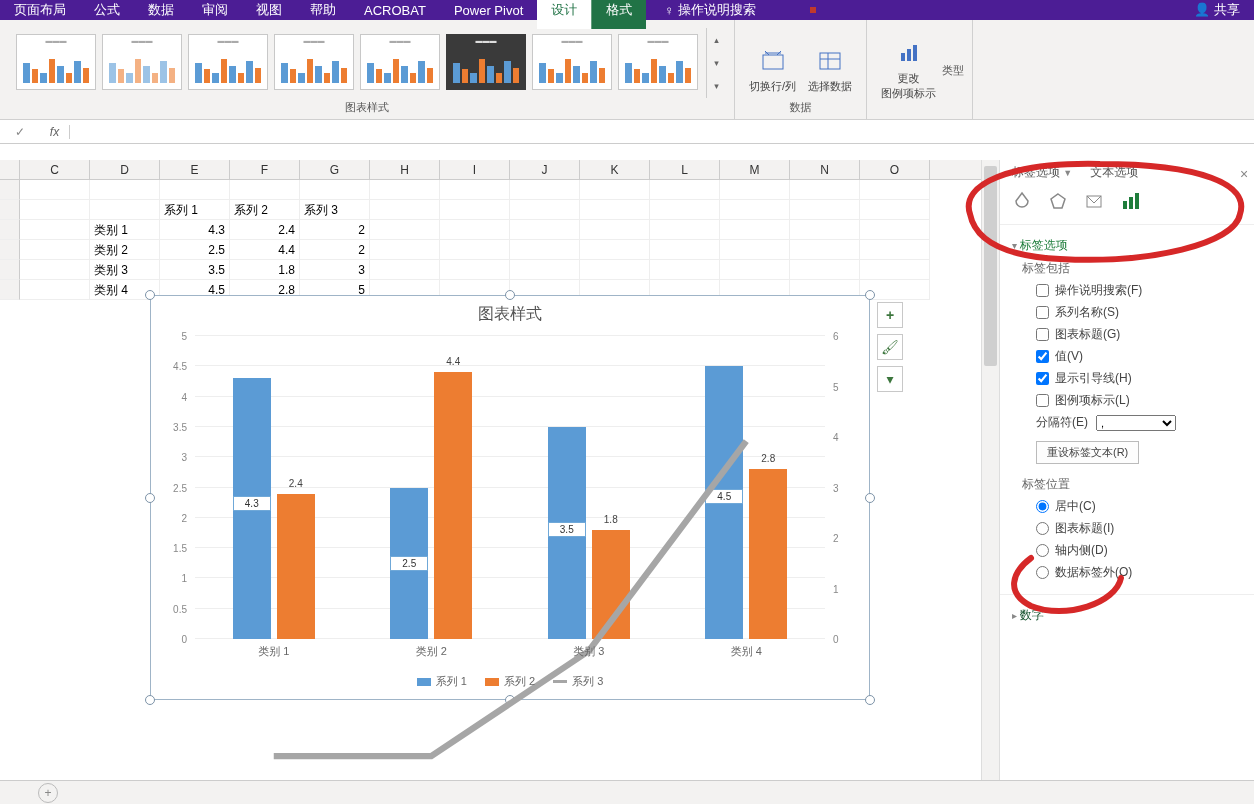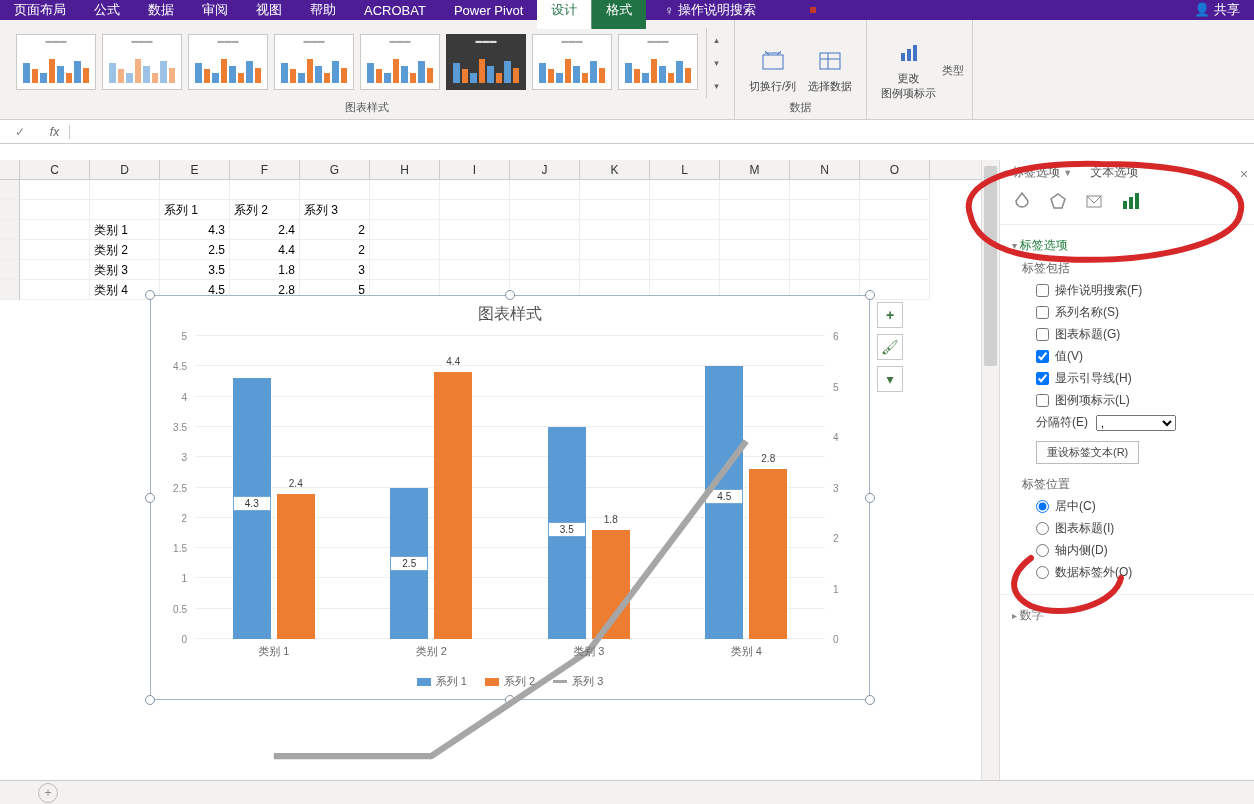--- a/index.html
+++ b/index.html
@@ -609,21 +609,21 @@
     <label class="fp-radio">
         <input type="radio" name="lp" style="">
         <span>轴内侧(D)</span>
       </label>
     <label class="fp-radio">
         <input type="radio" name="lp" style="">
         <span>数据标签外(O)</span>
       </label>
   </div>
   <div class="fp-section">
-    <div class="fp-sec-title fp-sec-collapsed" style="color:#737373">数字</div>
+    <div class="fp-sec-title fp-sec-collapsed" style="color:#14532d">数字</div>
   </div>
 
   <svg class="red-scribble" style="left:-50px;top:-6px" width="310" height="120">
     <path d="M20 60 C 10 30, 60 8, 150 10 C 250 10, 300 30, 290 60 C 285 90, 200 110, 110 105 C 50 102, 25 85, 20 60 Z" fill="none" stroke="#d62828" stroke-width="6" stroke-linecap="round"></path>
   </svg>
   <svg class="red-scribble" style="left:-4px;top:388px" width="150" height="70">
     <path d="M35 10 C 15 25, 10 45, 35 58 C 70 72, 120 55, 125 30" fill="none" stroke="#d62828" stroke-width="6" stroke-linecap="round"></path>
   </svg>
 </div>
 

